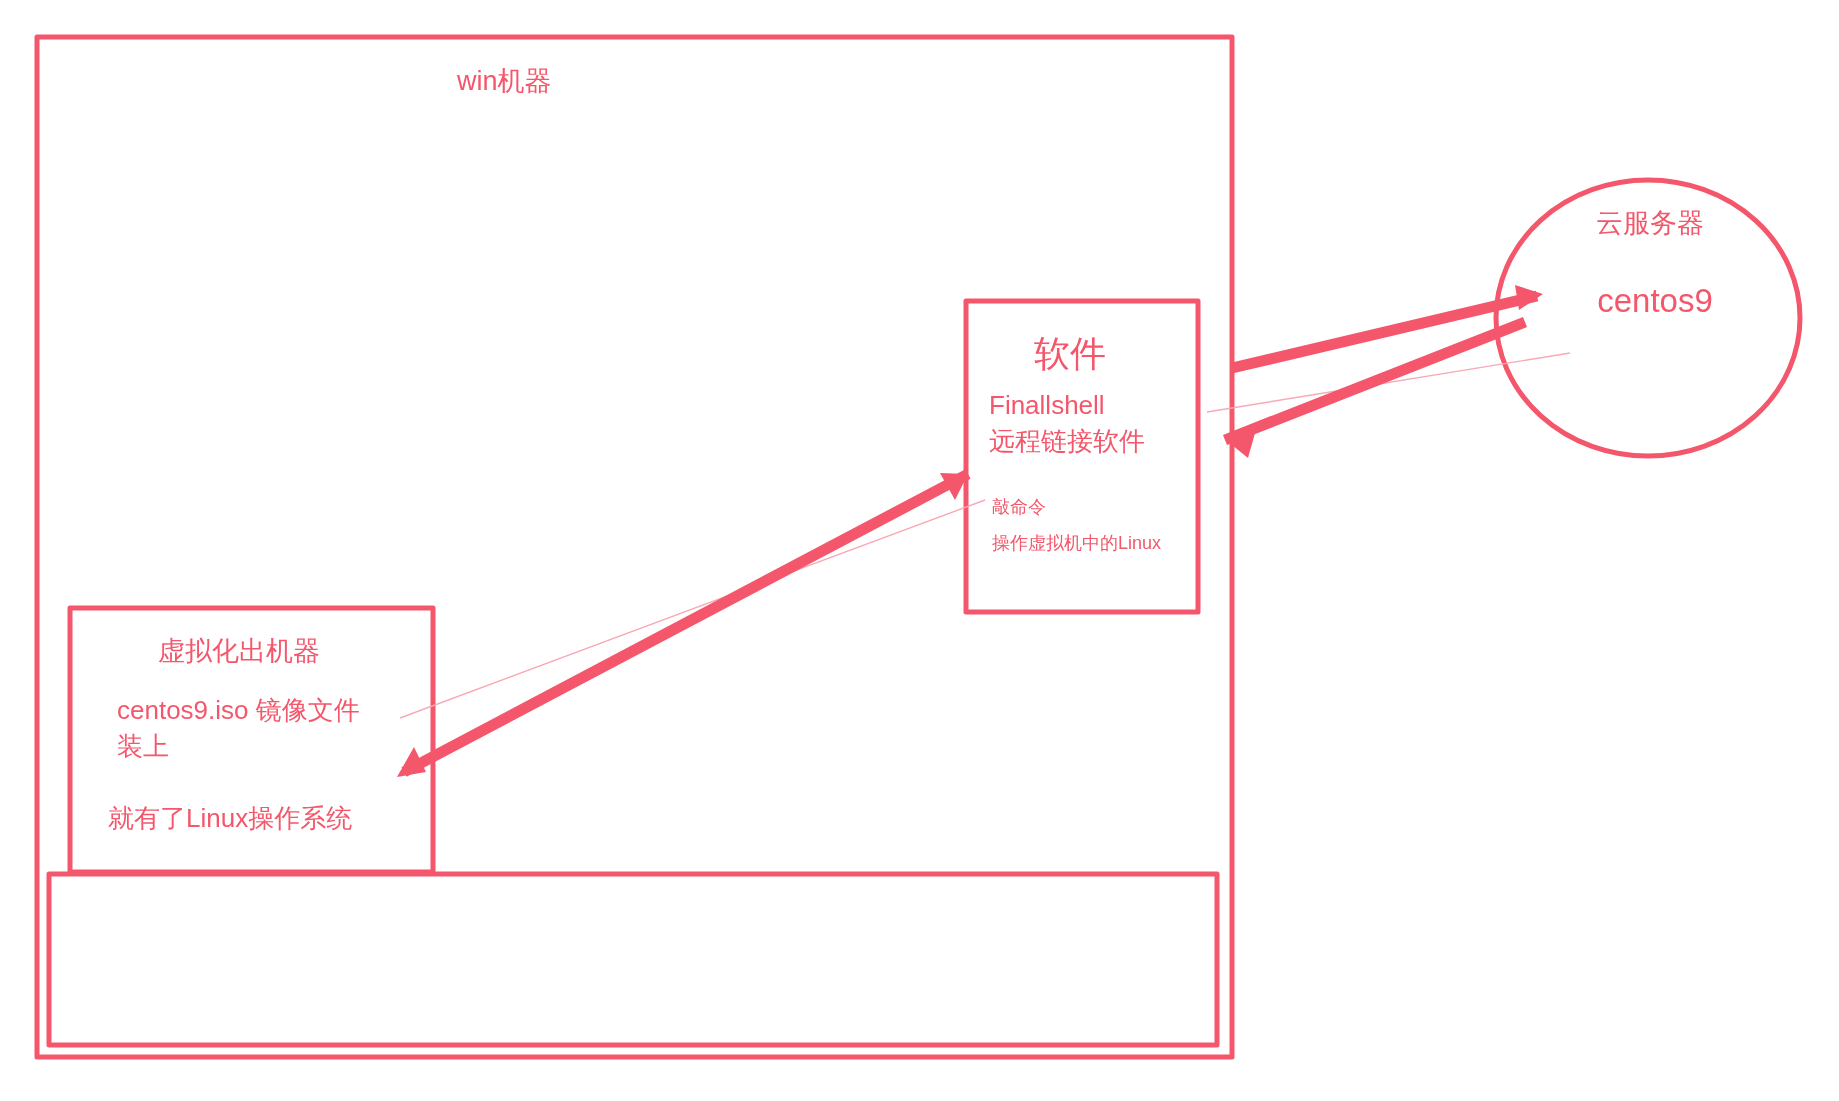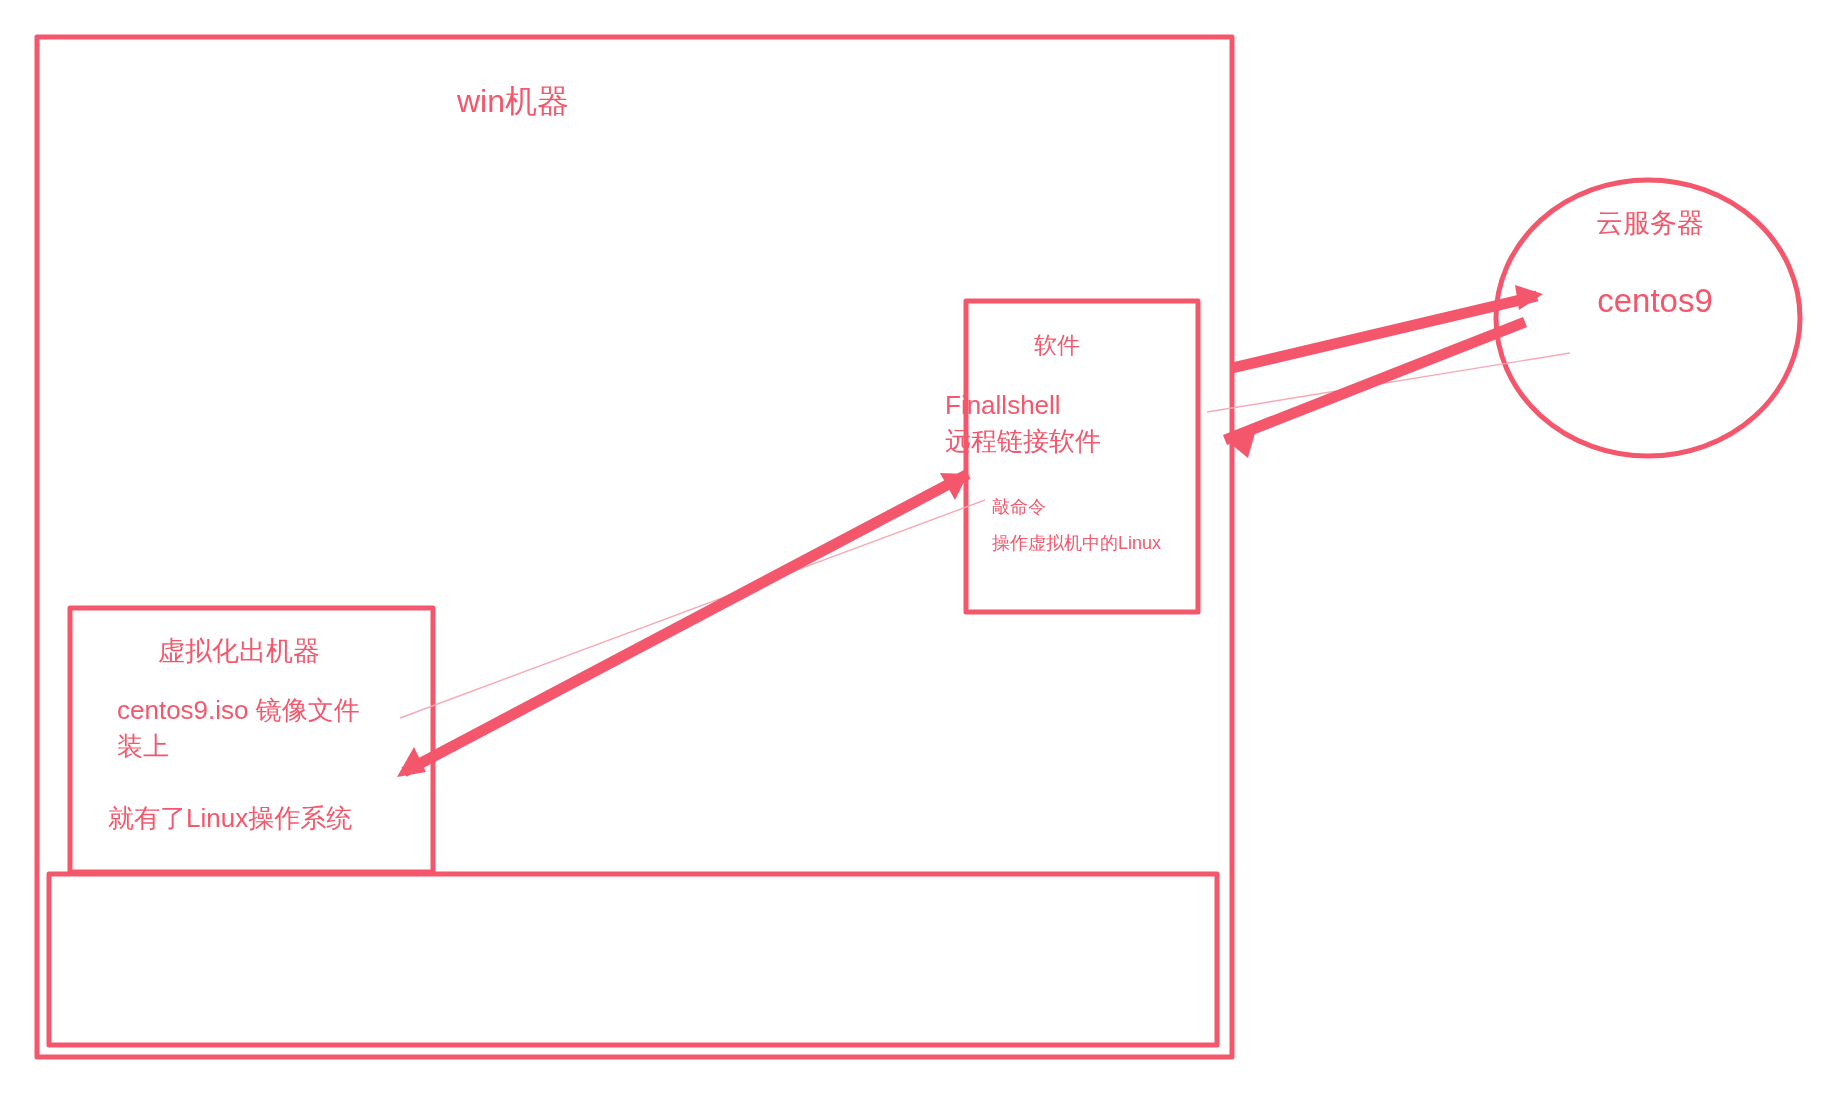--- a/index.html
+++ b/index.html
@@ -25,30 +25,30 @@
     height: 1101px;
   }
   .txt {
     position: absolute;
     color: #f4576b;
     white-space: pre;
     line-height: 1.32;
   }
   .lbl-win {
     left: 457px;
-    top: 80px;
-    font-size: 32px;
+    top: 64px;
+    font-size: 27px;
   }
   .lbl-soft-title {
     left: 1034px;
     top: 330px;
-    font-size: 23px;
+    font-size: 36px;
   }
   .soft-body {
-    left: 945px;
+    left: 989px;
     top: 388px;
     font-size: 26px;
   }
   .soft-body2 {
     left: 992px;
     top: 496px;
     font-size: 18px;
   }
   .lbl-vm-title {
     left: 158px;

